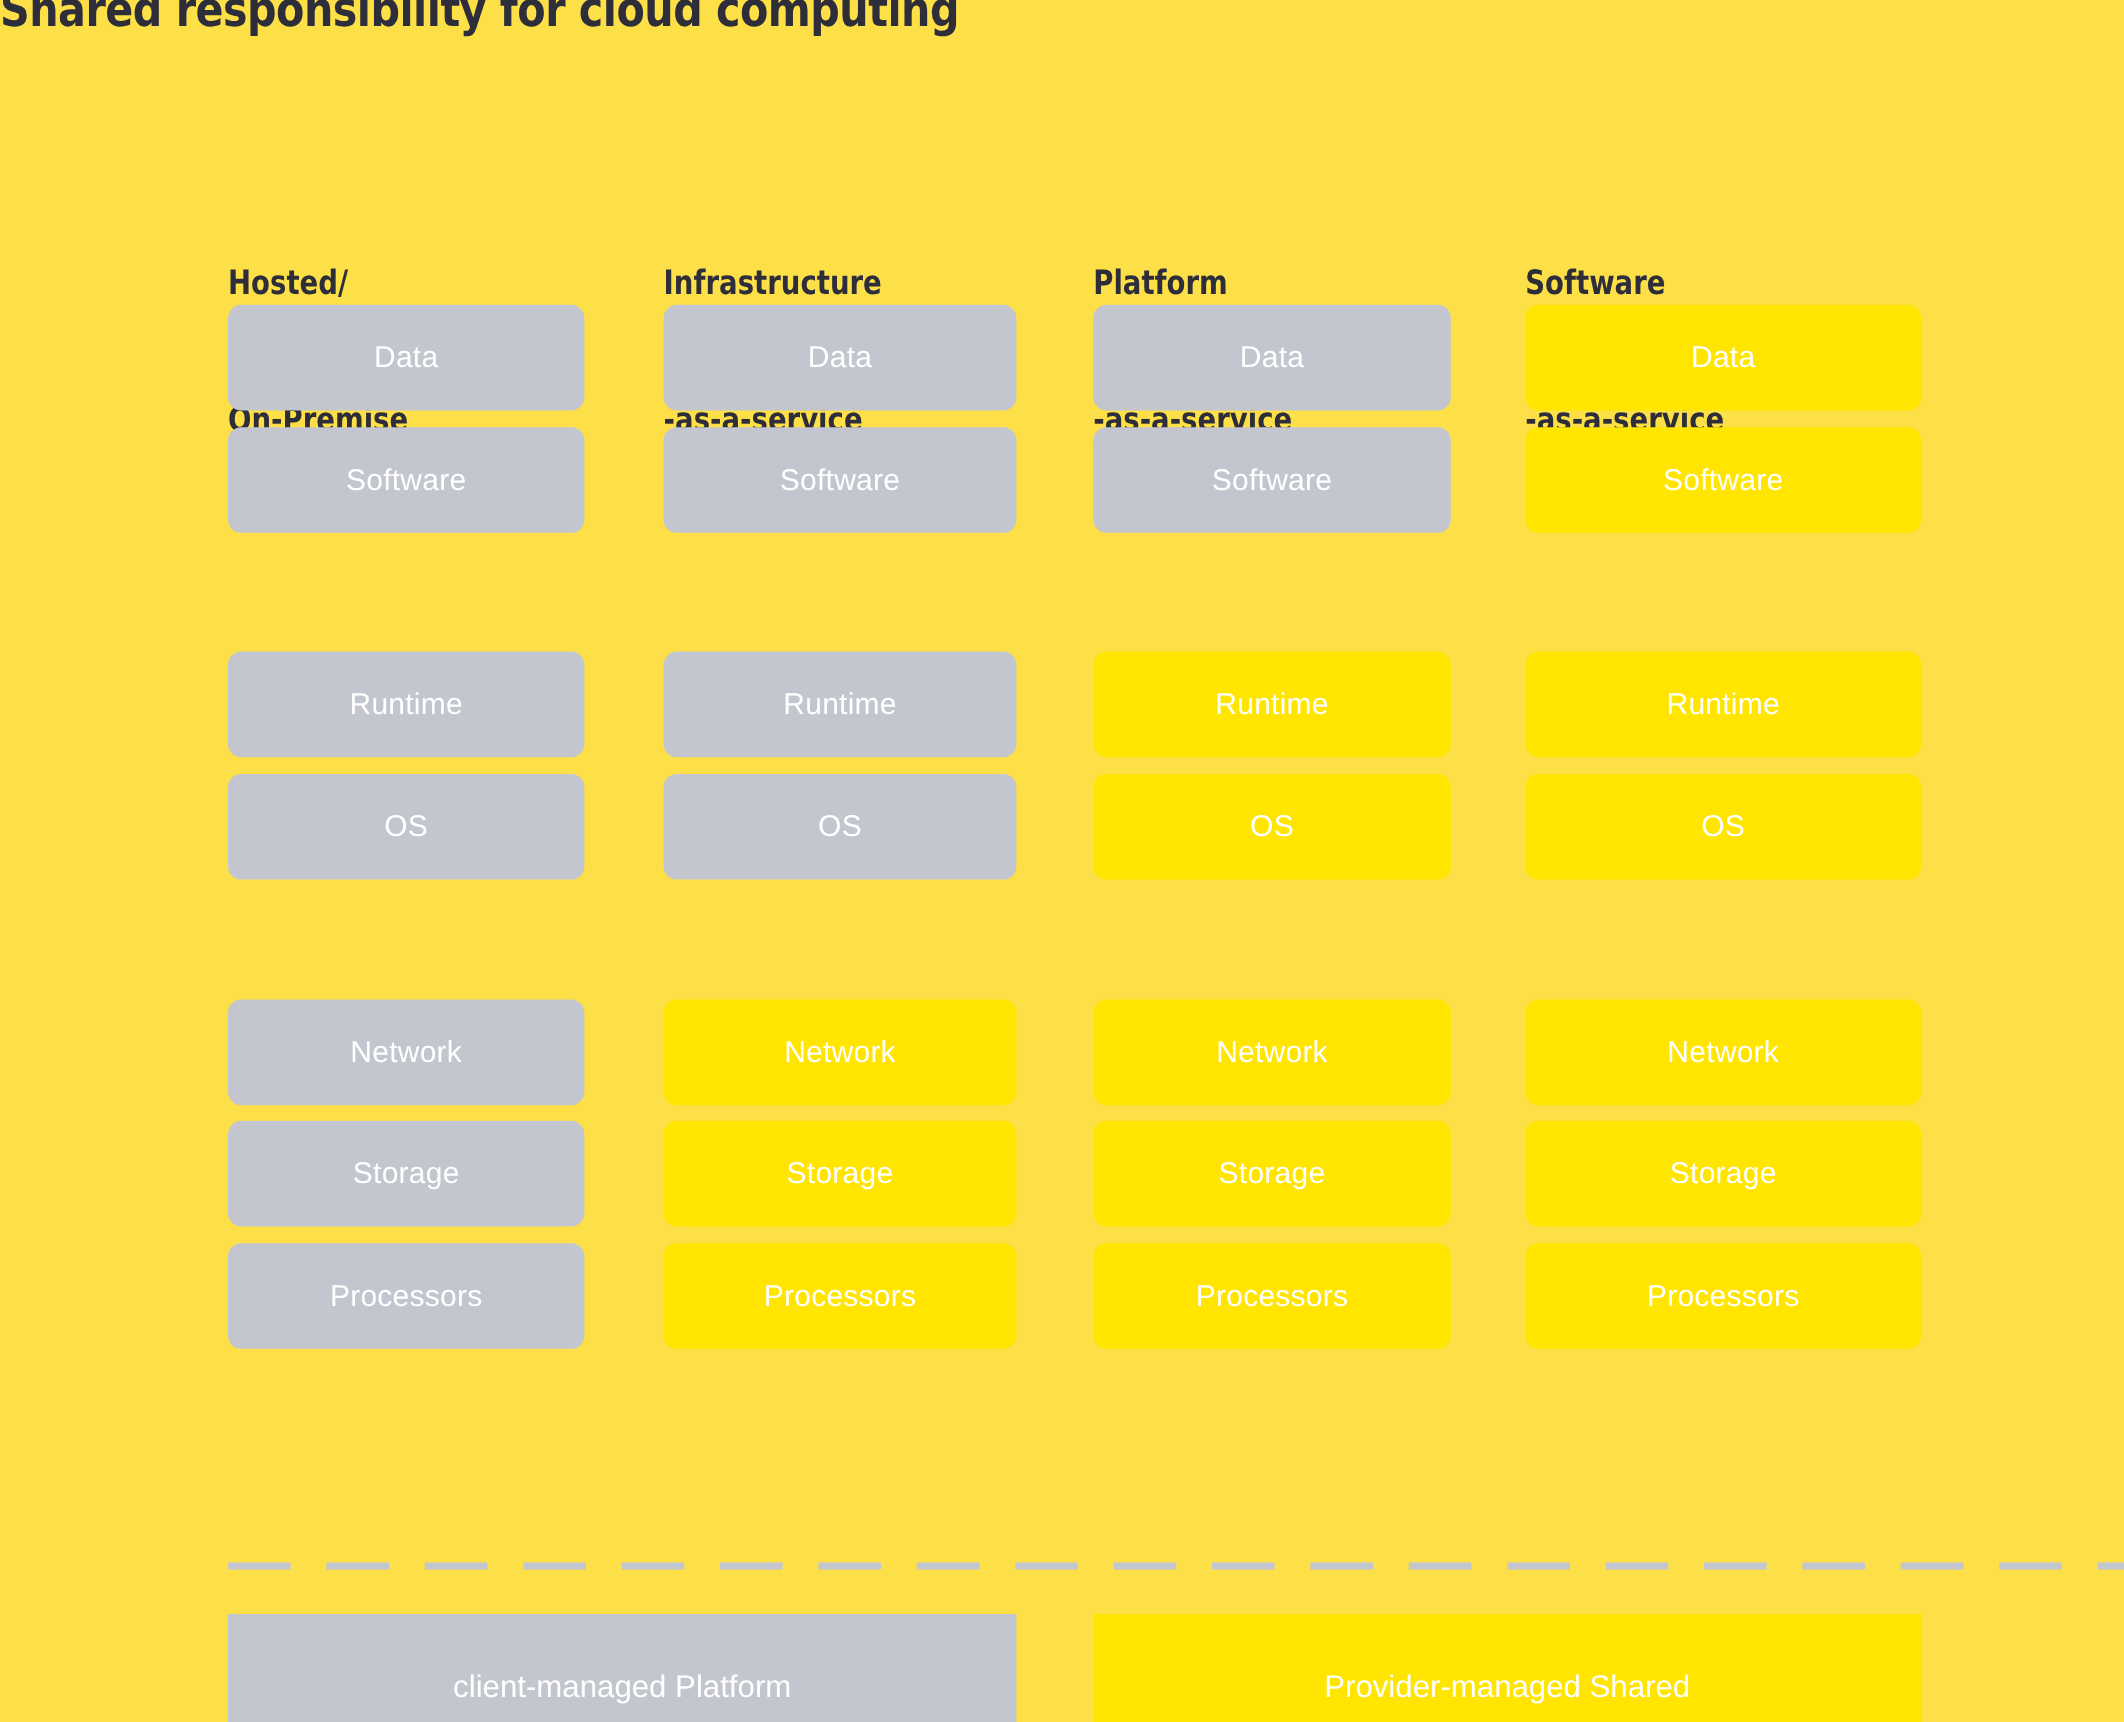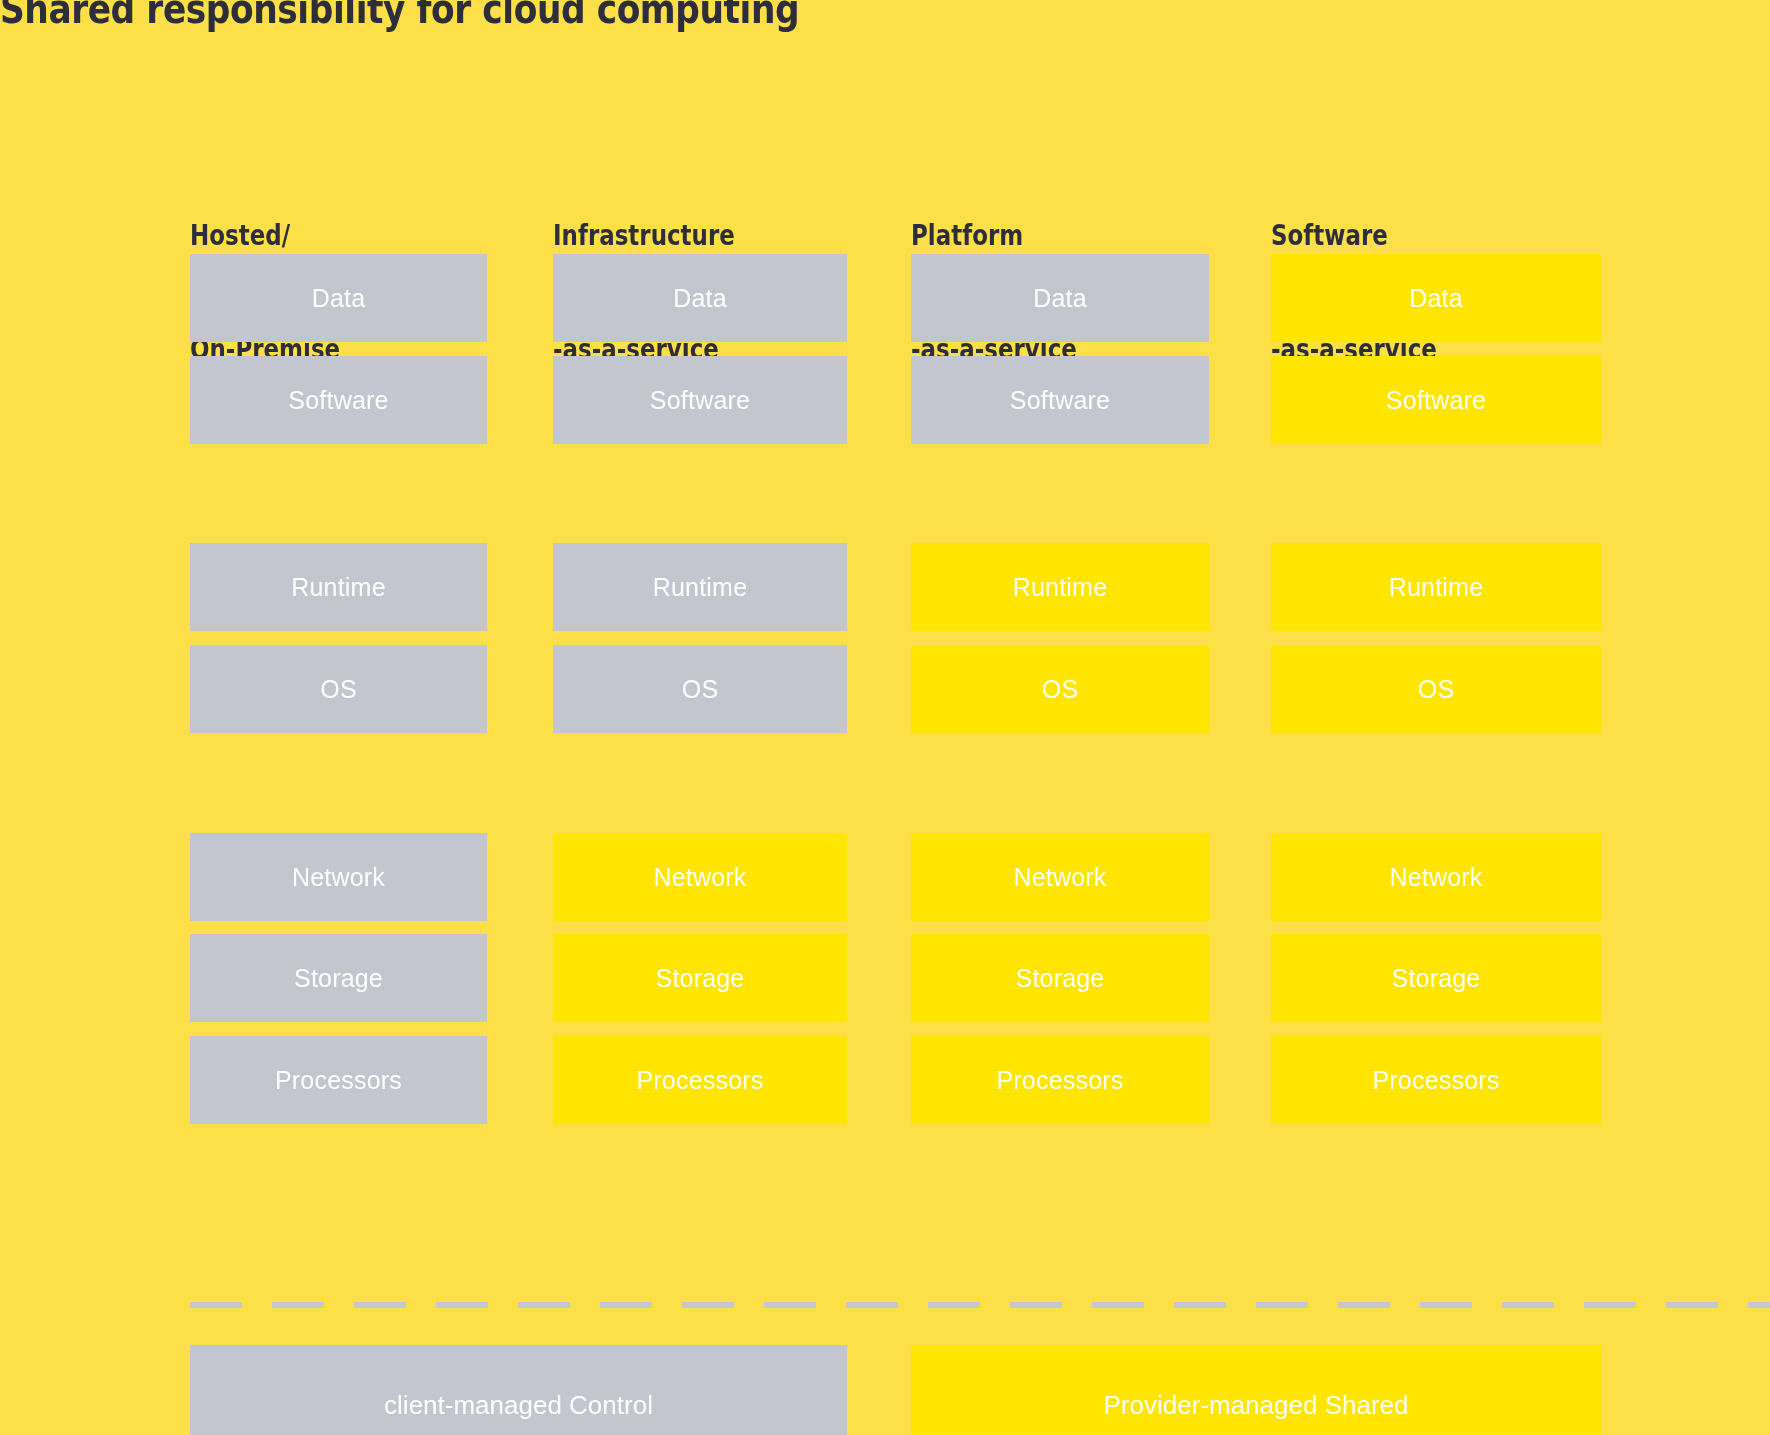--- a/index.html
+++ b/index.html
@@ -56,20 +56,21 @@
     position: absolute;
     display: flex;
     align-items: center;
     justify-content: center;
     color: #ffffff;
     font-family: "Liberation Sans", sans-serif;
     font-size: 25px;
     font-weight: 400;
     letter-spacing: 0.2px;
     box-sizing: border-box;
+    border-radius: 11px;
   }
   .box.gray   { background: #c3c5cf; }
   .box.yellow { background: #ffe500; }
 
   .box-label { pointer-events: none; }
 
   
   .divider {
     position: absolute;
     left: 190px;
@@ -206,19 +207,19 @@
   <div class="box yellow" style="left:911px;  top:1036px; width:298px; height:88px;">
       <span class="box-label">Processors</span>
     </div>
   <div class="box yellow" style="left:1271px; top:1036px; width:330px; height:88px;">
       <span class="box-label">Processors</span>
     </div>
 
   <div class="divider"></div>
 
   <div class="band gray" style="left:190px; top:1345px; width:657px; height:120px;">
-    <span>client-managed Control</span>
+    <span>client-managed Platform</span>
   </div>
   <div class="band yellow" style="left:911px; top:1345px; width:690px; height:120px;">
     <span>Provider-managed Shared</span>
   </div>
 
 </div>
 
 </body></html>

